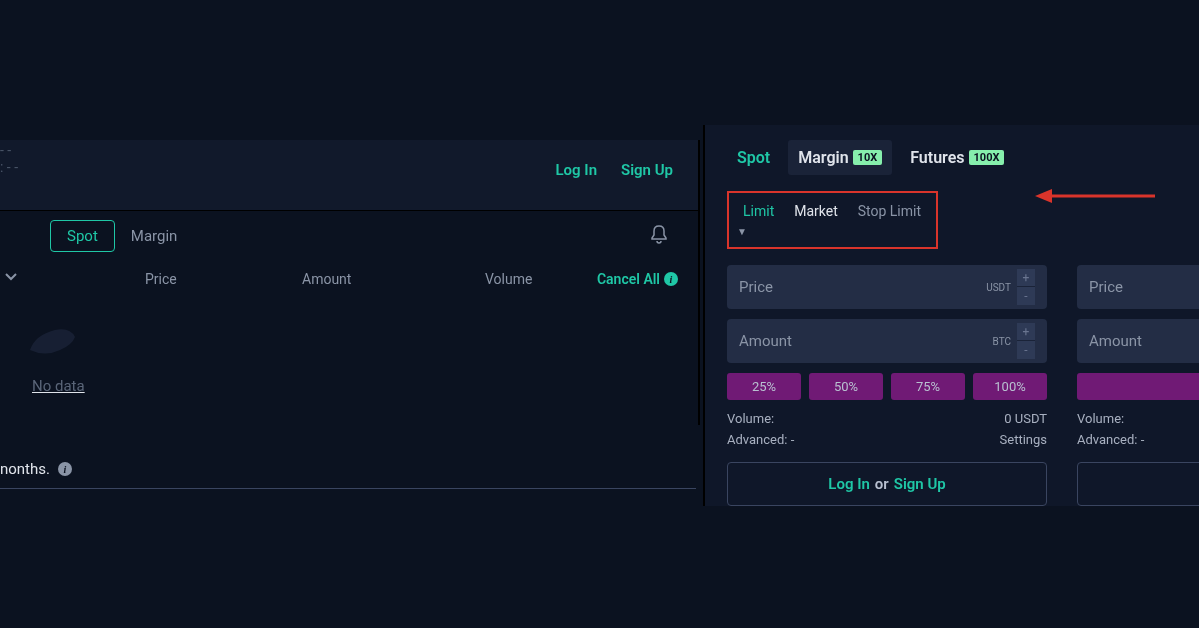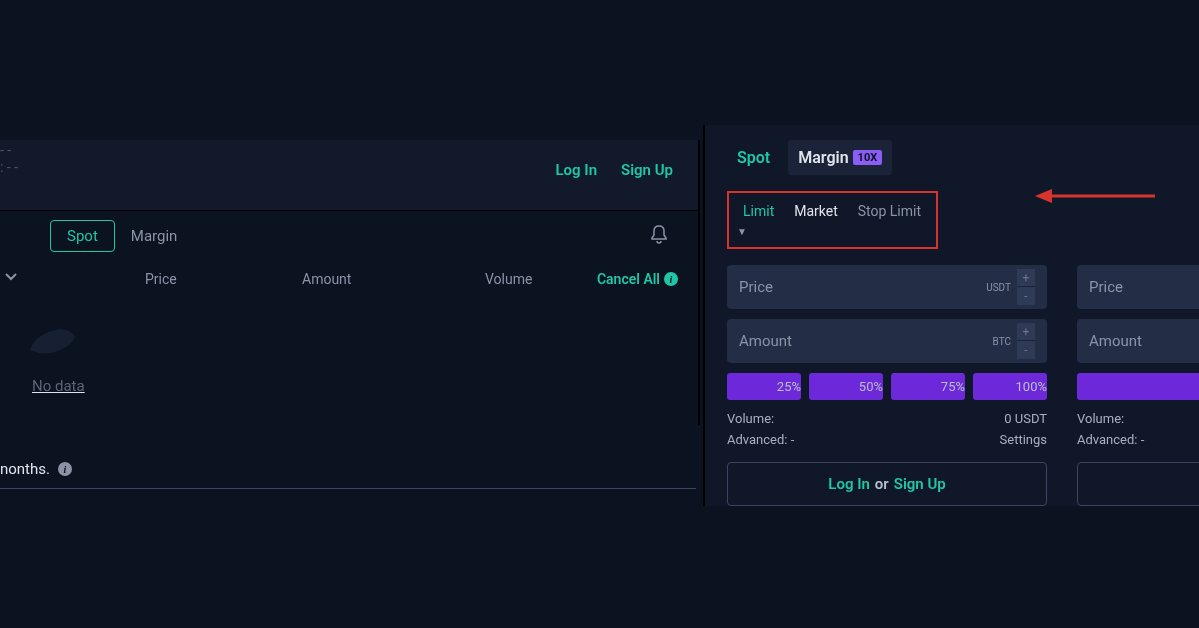--- a/index.html
+++ b/index.html
@@ -161,21 +161,21 @@
   font-weight: 600;
   color: #e0e4eb;
   cursor: pointer;
   display: flex;
   align-items: center;
   gap: 4px;
 }
 .mtab.active { color: #1fc7a6; }
 .mtab.margin { background: #1a2338; border-radius: 3px; }
 .badge {
-  background: #8b5cf6;
+  background: #86efac;
   color: #0b1220;
   font-size: 11px;
   font-weight: 700;
   padding: 1px 5px;
   border-radius: 2px;
 }
 
 .order-type-row {
   position: relative;
   margin: 6px 22px 0;
@@ -226,22 +226,22 @@
   align-items: center;
   justify-content: center;
   cursor: pointer;
   border-bottom: 1px solid #1a2338;
 }
 .step:last-child { border-bottom: none; }
 
 .pct-row { display: flex; gap: 8px; margin-bottom: 8px; }
 .pct {
   flex: 1;
-  background: #6d28d9;
-  text-align: right;
+  background: #701a75;
+  text-align: center;
   padding: 6px 0;
   font-size: 13px;
   color: #b8c0d0;
   border-radius: 3px;
   cursor: pointer;
 }
 .meta-row {
   display: flex;
   justify-content: space-between;
   font-size: 13px;
@@ -317,20 +317,24 @@
   <span class="info-circle">i</span>
 </div>
 
 <div class="order-panel">
   <div class="market-tabs">
     <div class="mtab active">Spot</div>
     <div class="mtab margin">
       <span>Margin</span>
       <span class="badge">10X</span>
     </div>
+    <div class="mtab">
+      <span>Futures</span>
+      <span class="badge">100X</span>
+    </div>
   </div>
 
   <div class="order-type-row">
     <span class="ot active">Limit</span>
     <span class="ot market">Market</span>
     <span class="ot">
       <span>Stop Limit</span>
       <span class="chev">▼</span>
     </span>
   </div>

